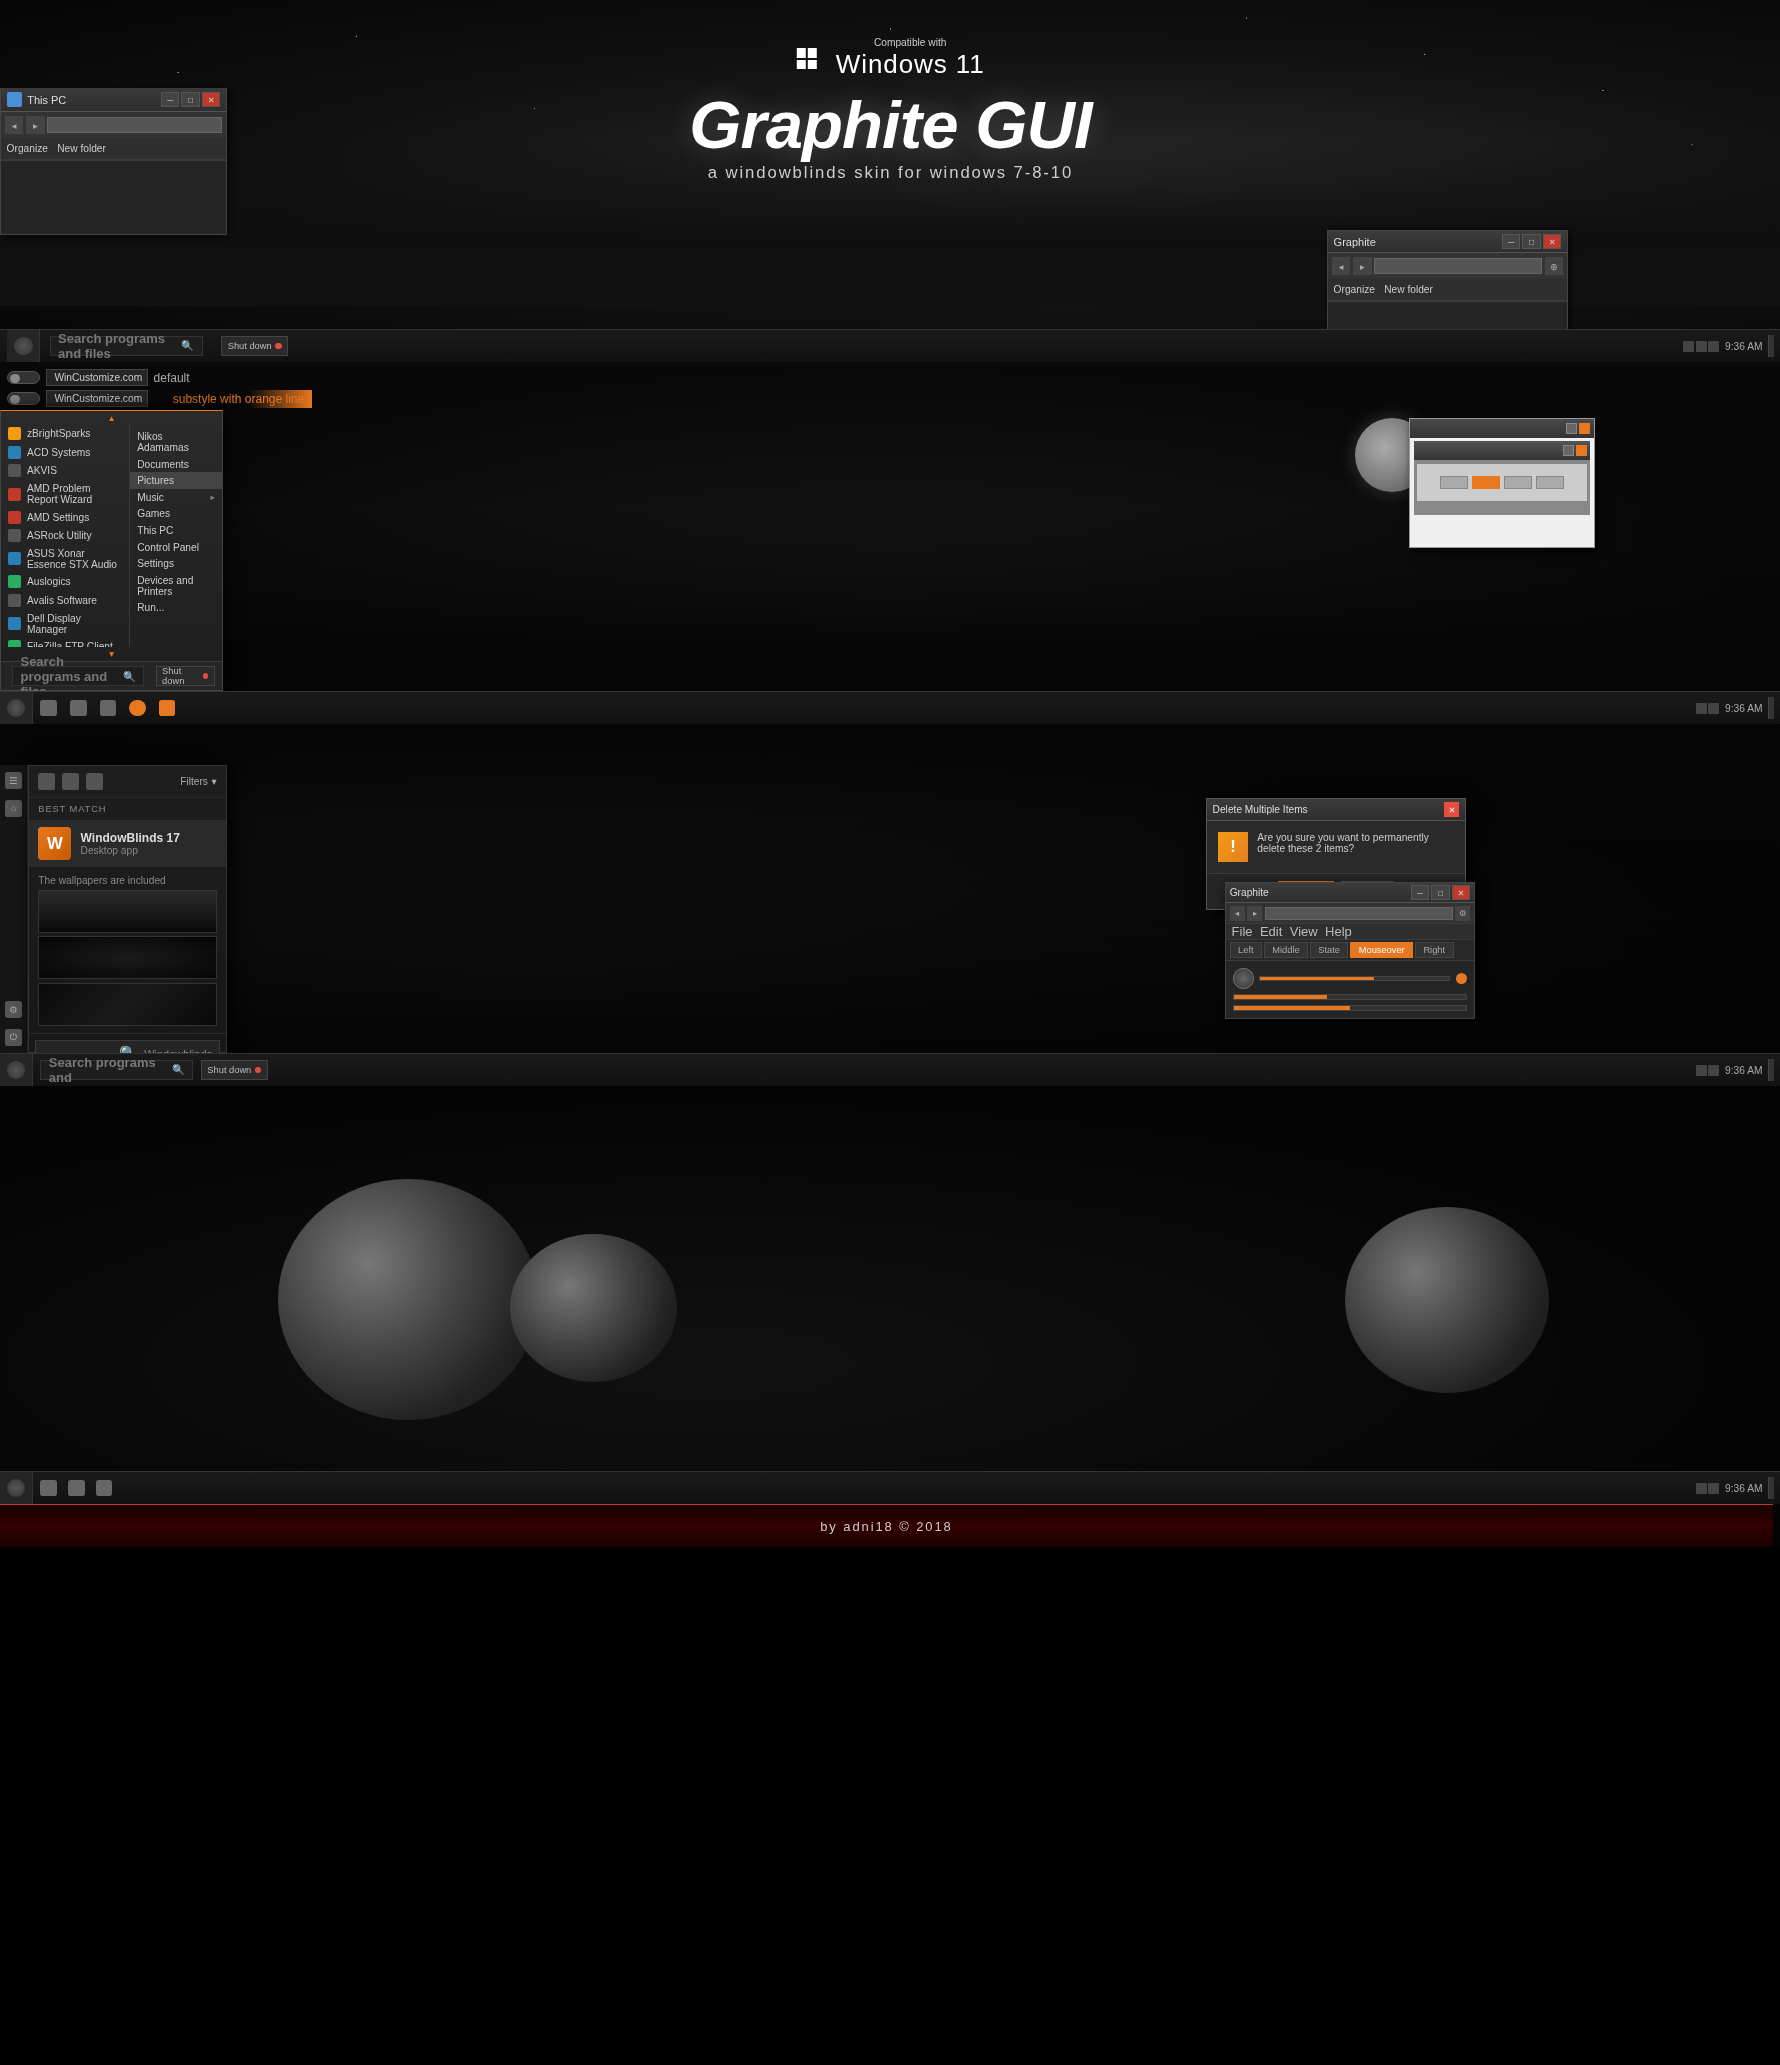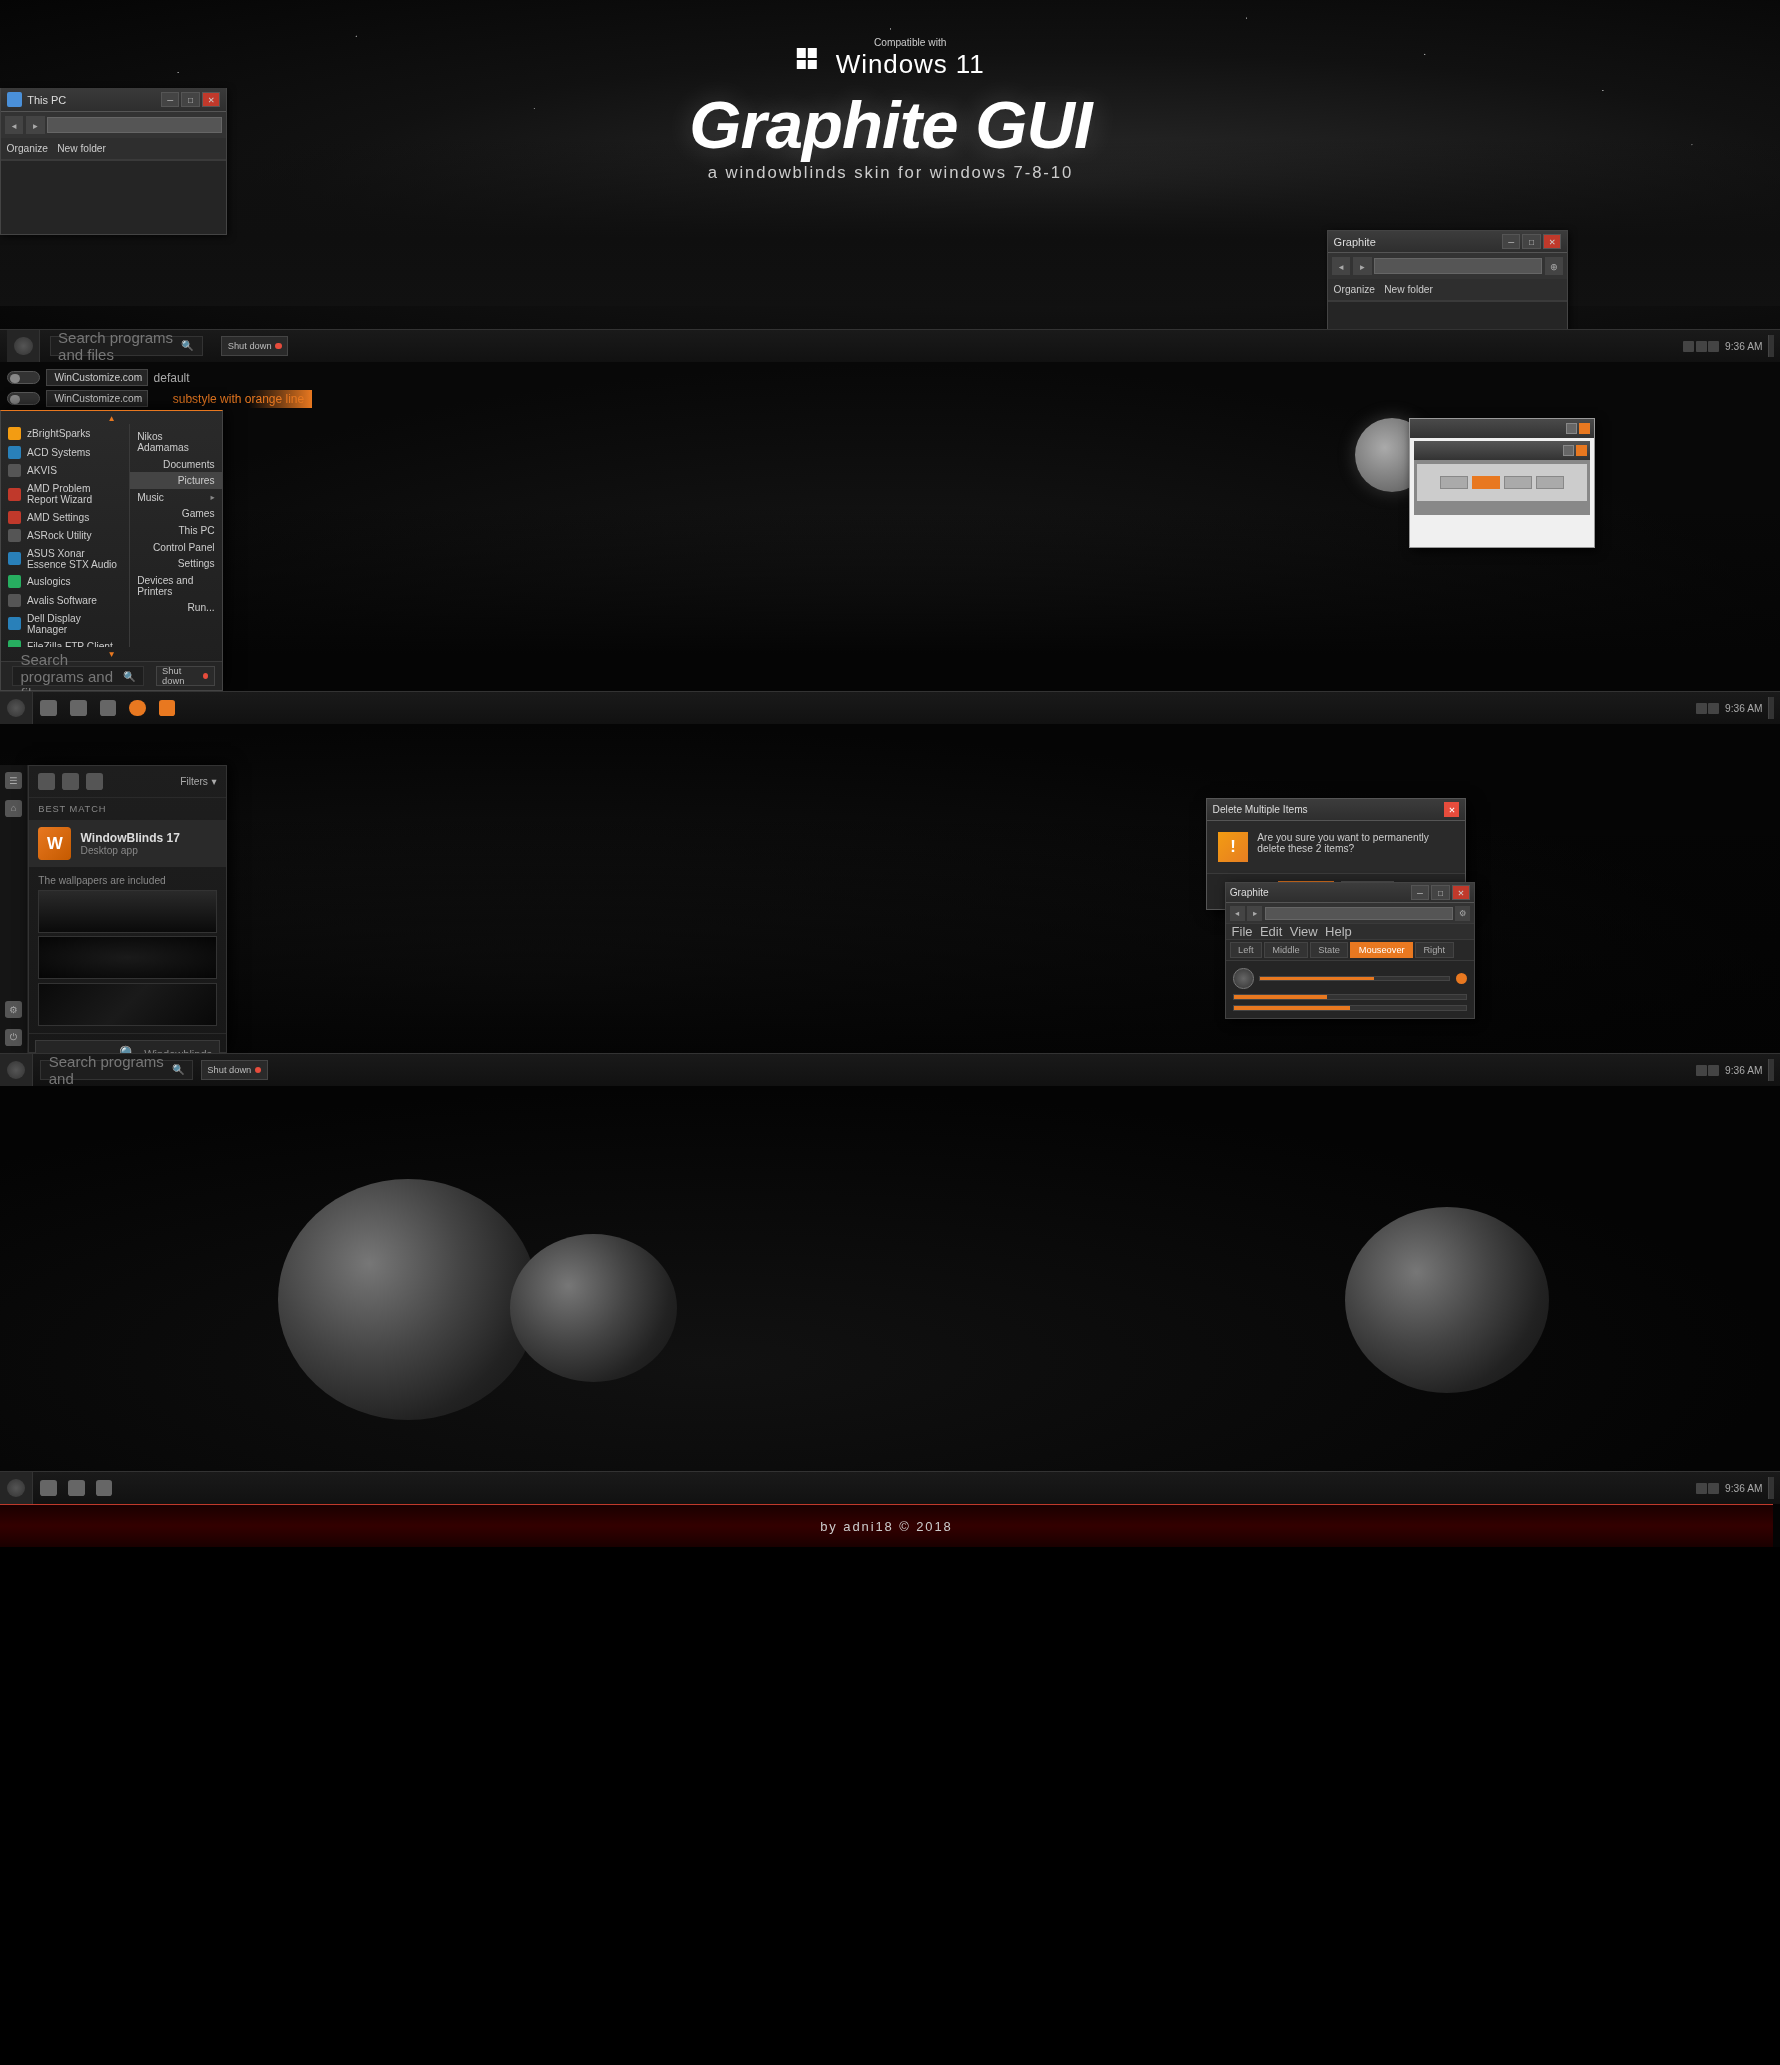--- a/index.html
+++ b/index.html
@@ -359,21 +359,20 @@
     .start-item-icon.red { background: #c0392b; }
     .start-item-icon.green { background: #27ae60; }
     .start-right-item {
       display: flex;
       align-items: center;
       padding: 2.8px 7.4px;
       color: #ccc;
       font-size: 10.2px;
       gap: 3.7px;
       cursor: pointer;
-      justify-content: flex-end;
     }
     .start-right-item.highlighted {
       background: #444;
     }
     .start-right-arrow {
       margin-left: auto;
       color: #888;
       font-size: 8.3px;
     }
     .start-menu-bottom {
@@ -935,21 +934,22 @@
       background: #1e1e1e;
       border: 0.9px solid #333;
       margin: 0 3.7px;
       padding: 1.9px 7.4px;
       gap: 3.7px;
       height: 20.4px;
       width: 153px;
     }
     .tb-search-txt {
       color: #777;
-      font-size: 15px;
+      font-size: 13px;
+      font-weight: bold;
     }
     .tb-search-mag {
       margin-left: auto;
       color: #555;
       font-size: 10.2px;
     }
     .tb-shutdown-btn {
       display: flex;
       align-items: center;
       background: #2a2a2a;

